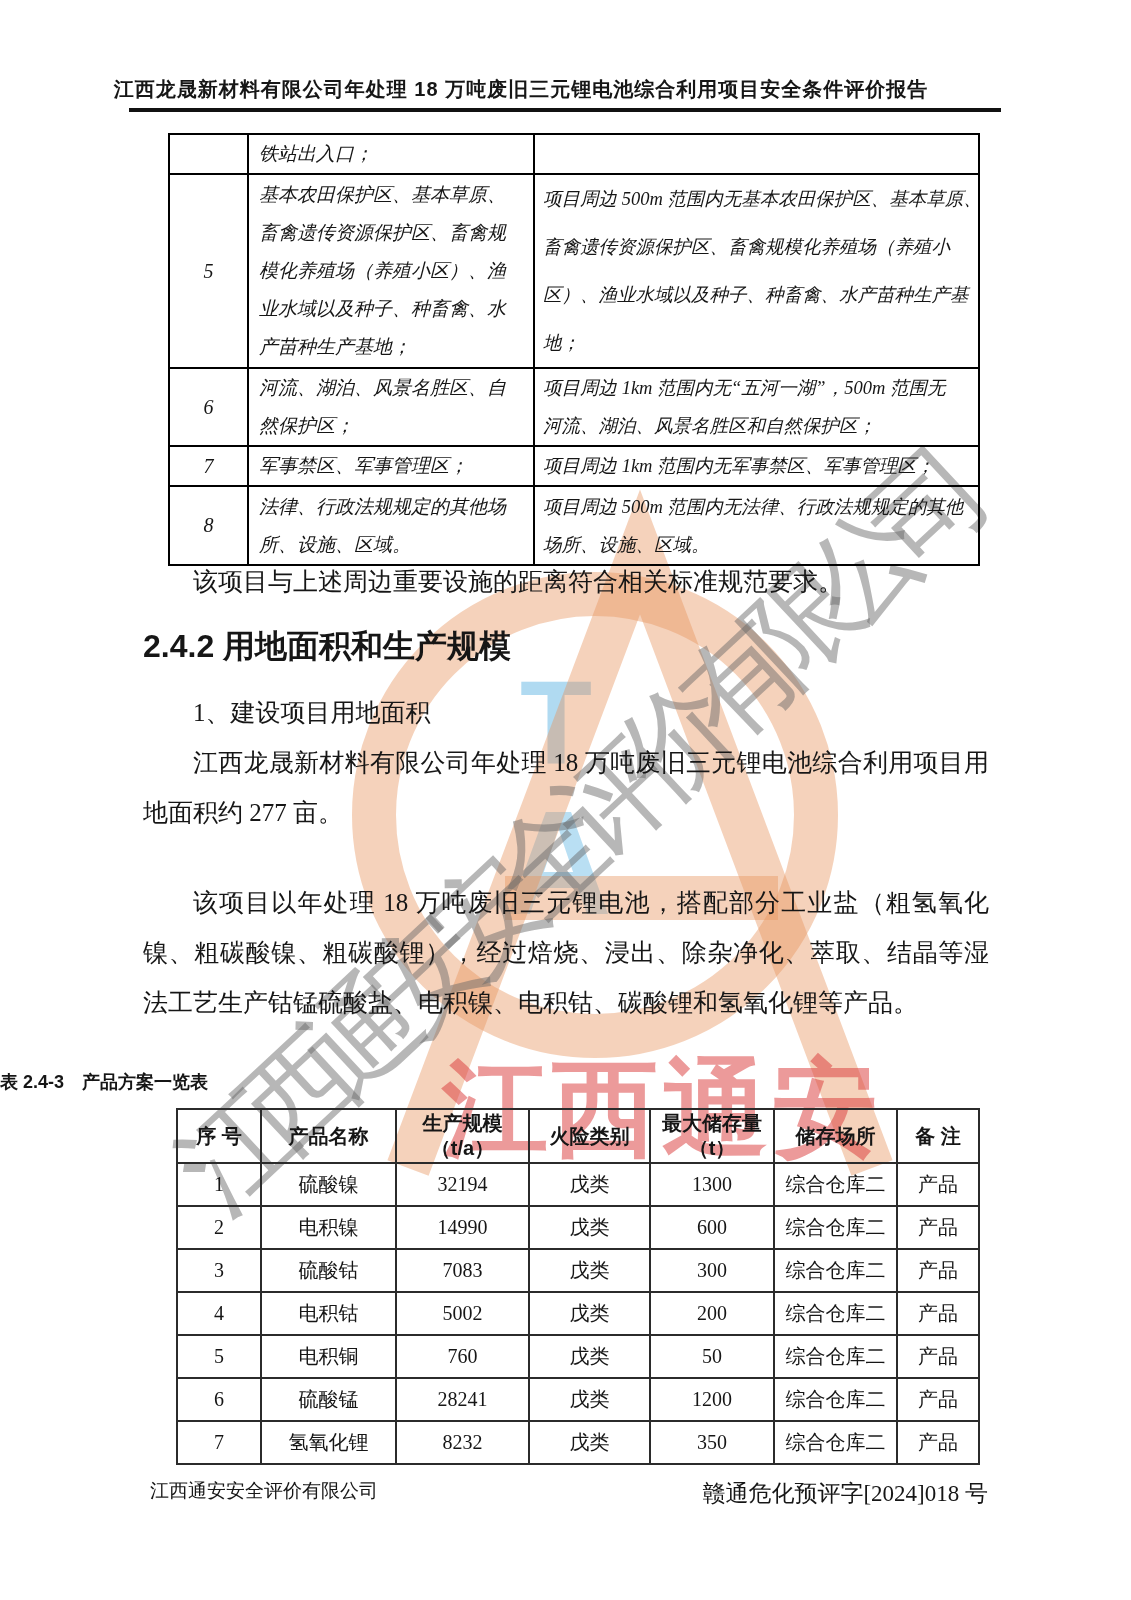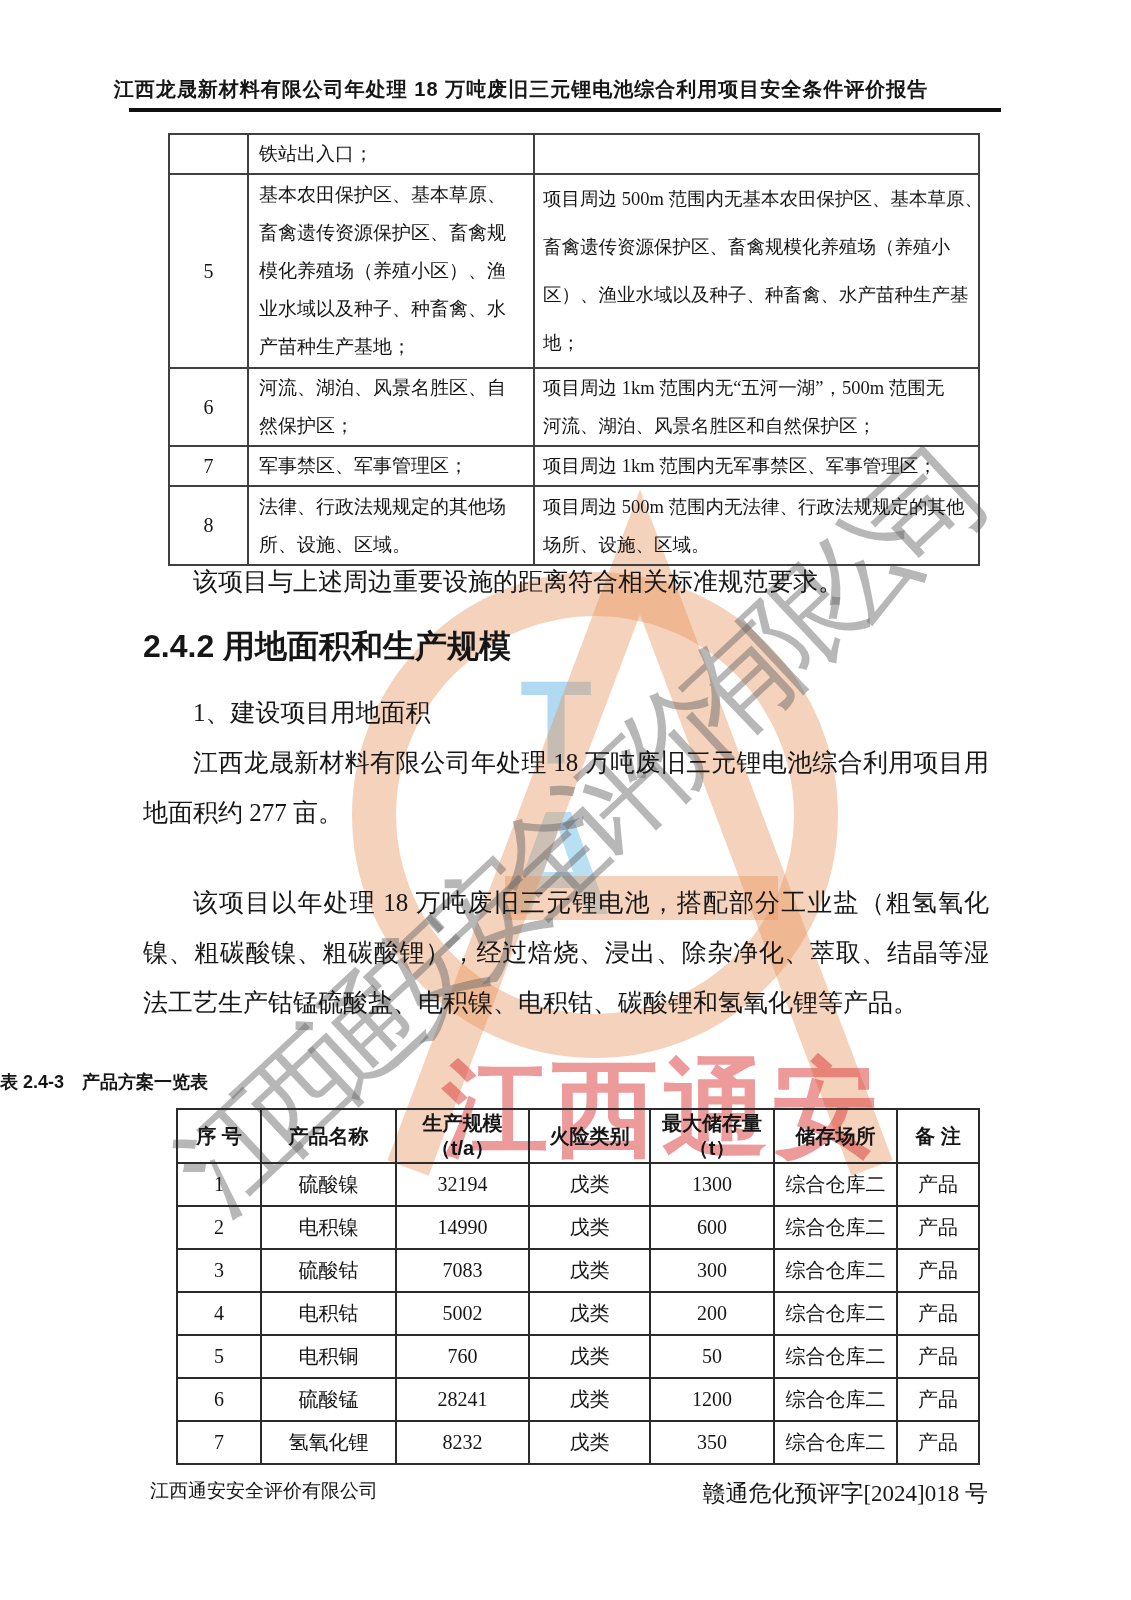--- a/index.html
+++ b/index.html
@@ -33,21 +33,21 @@
   
   .content{position:absolute;inset:0;z-index:3;}
   .header-title{
     top:76px;left:0;width:1042px;text-align:center;
     font-size:20px;font-weight:bold;letter-spacing:1px;
   }
   .header-rule{top:108px;left:129px;width:872px;height:4px;background:#111;}
 
   table{border-collapse:collapse;table-layout:fixed;}
   .t1{position:absolute;top:133px;left:168px;width:810px;}
-  .t1 td{border:2px solid #404040;vertical-align:middle;overflow:hidden;}
+  .t1 td{border:2px solid #000000;vertical-align:middle;overflow:hidden;font-style:italic;}
   .t1 .c-no{text-align:center;font-size:20px;}
   .t1 .c-item{padding:0 10px;font-size:19px;line-height:38px;white-space:pre;}
   .t1 .c-res{padding:0 8px;font-size:18.5px;line-height:38px;white-space:pre;}
   .t1 .lh48{line-height:48px;margin-left:28px;}
 
   .para{left:143px;width:846px;font-size:25px;line-height:50px;
     text-align:justify;text-justify:inter-ideograph;}
   .indent{text-indent:2em;}
   .sec-heading{left:143px;font-size:32px;font-weight:bold;}
 

